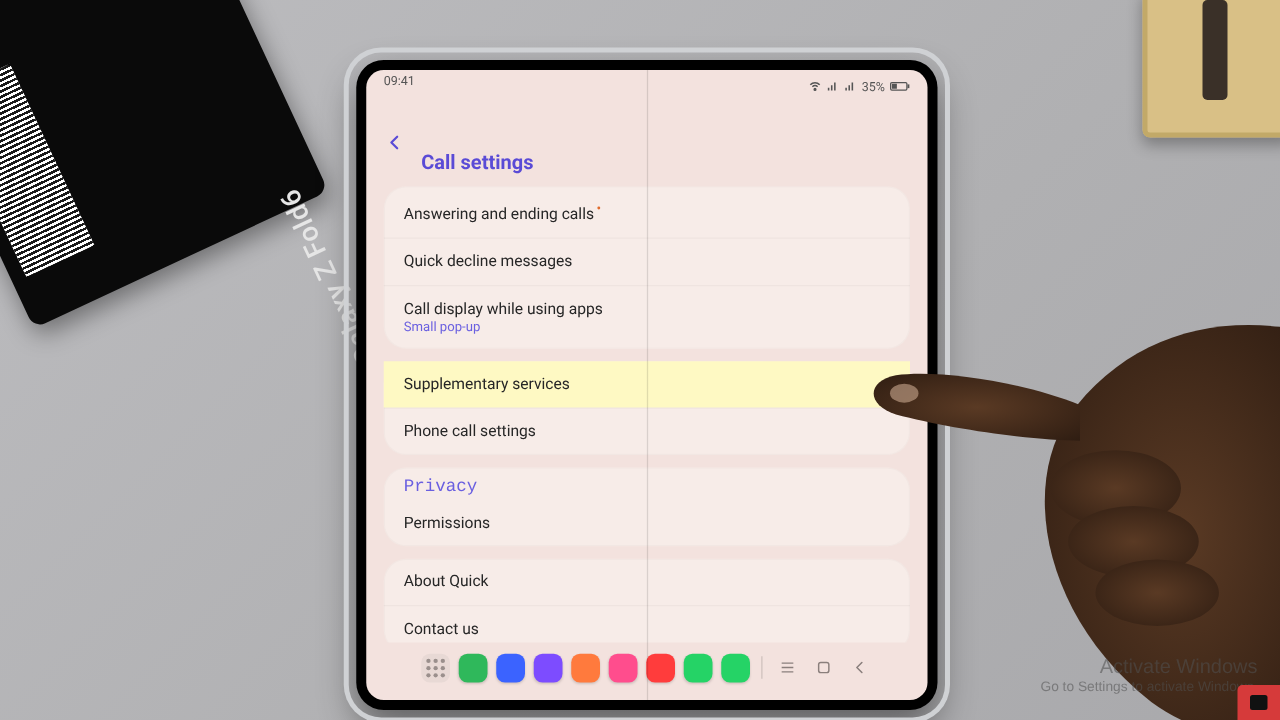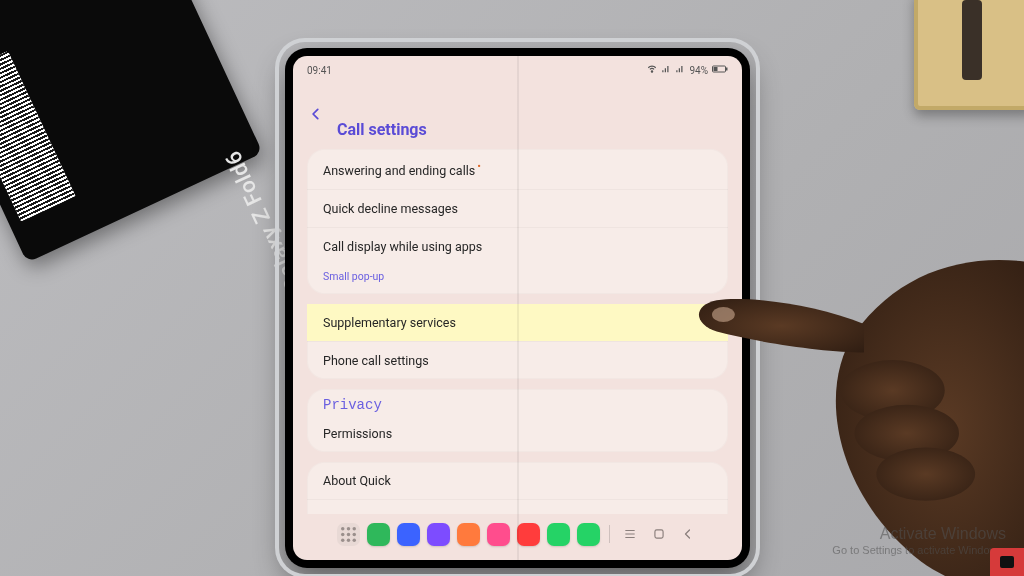--- a/index.html
+++ b/index.html
@@ -130,21 +130,20 @@
     height: 100%;
     margin-left: -1px;
     background: linear-gradient(to right, rgba(0,0,0,0) 0%, rgba(0,0,0,0.12) 50%, rgba(0,0,0,0) 100%);
     pointer-events: none;
   }
 
   
   .statusbar {
     height: 20px;
     display: flex;
-    align-items: center;
     justify-content: space-between;
     padding: 4px 14px 0 14px;
     font-size: 10px;
     color: #555;
   }
   .statusbar .right {
     display: flex;
     align-items: center;
     gap: 4px;
   }
@@ -199,21 +198,21 @@
   .row.pressed {
     background: #fef9c3;
   }
   .row .label {
     font-size: 12.5px;
     color: #262626;
   }
   .row .sub {
     font-size: 10.5px;
     color: #6a5fe0;
-    margin-top: 16px;
+    margin-top: 0;
   }
   .row .badge-dot {
     color: #e06b2c;
     font-size: 11px;
     margin-left: 2px;
     vertical-align: super;
   }
 
   .section-label {
     font-size: 14px;
@@ -329,21 +328,21 @@
           <span>
             <svg width="10" height="10" viewBox="0 0 24 24" fill="#555">
                 <path d="M3 20h3v-5H3zM9 20h3V10H9zM15 20h3V5h-3z"></path>
               </svg>
           </span>
           <span>
             <svg width="10" height="10" viewBox="0 0 24 24" fill="#555">
                 <path d="M3 20h3v-5H3zM9 20h3V10H9zM15 20h3V5h-3z"></path>
               </svg>
           </span>
-          <span>94%</span>
+          <span>35%</span>
           <span>
             <svg width="16" height="10" viewBox="0 0 32 16">
                 <rect x="1" y="2" width="26" height="12" rx="2" fill="none" stroke="#555" stroke-width="2"></rect>
                 <rect x="28" y="5" width="3" height="6" fill="#555"></rect>
                 <rect x="3" y="4" width="8" height="8" fill="#555"></rect>
               </svg>
           </span>
         </span>
       </div>
 

